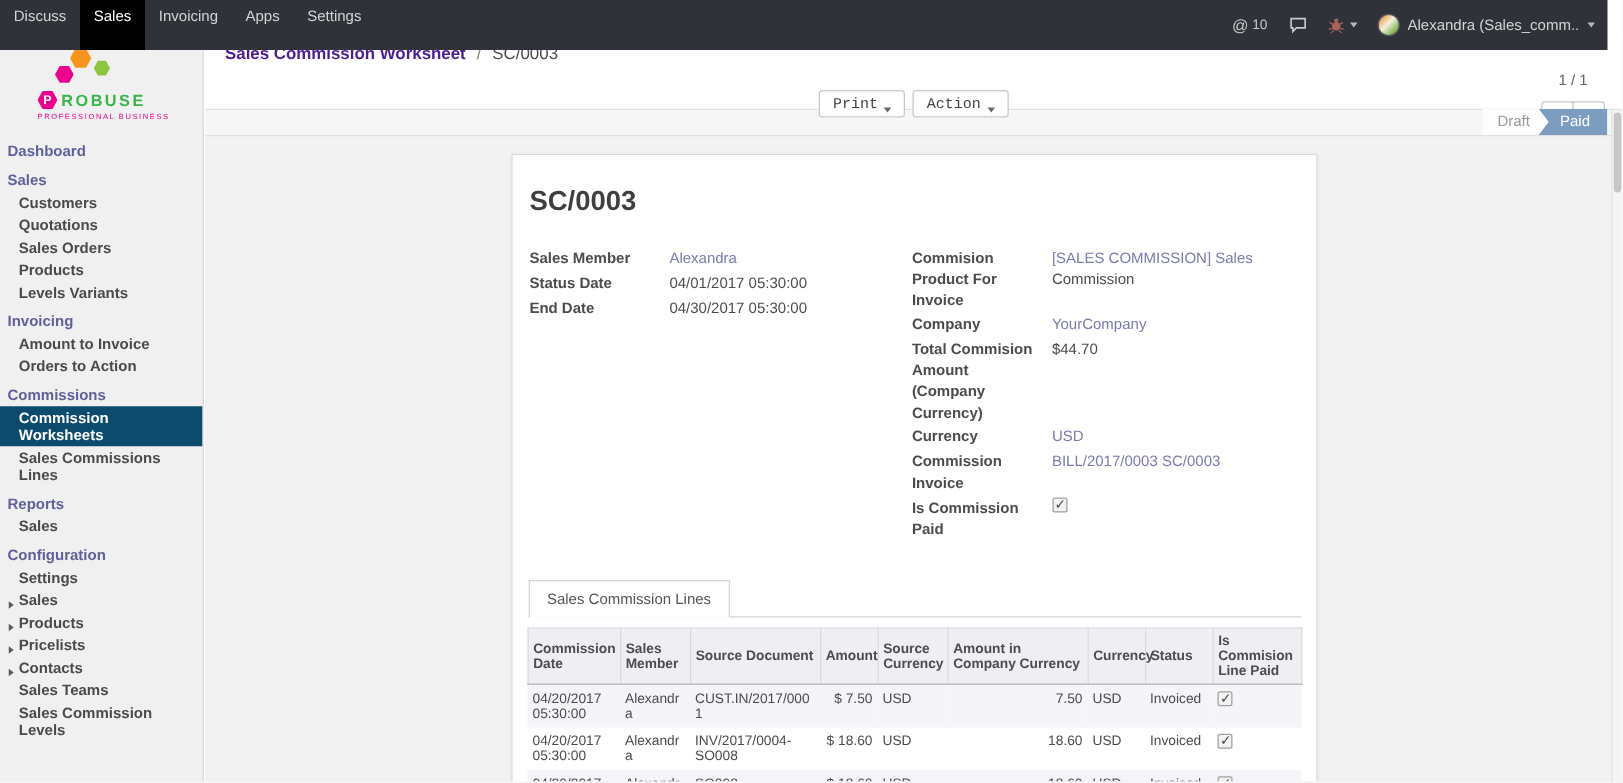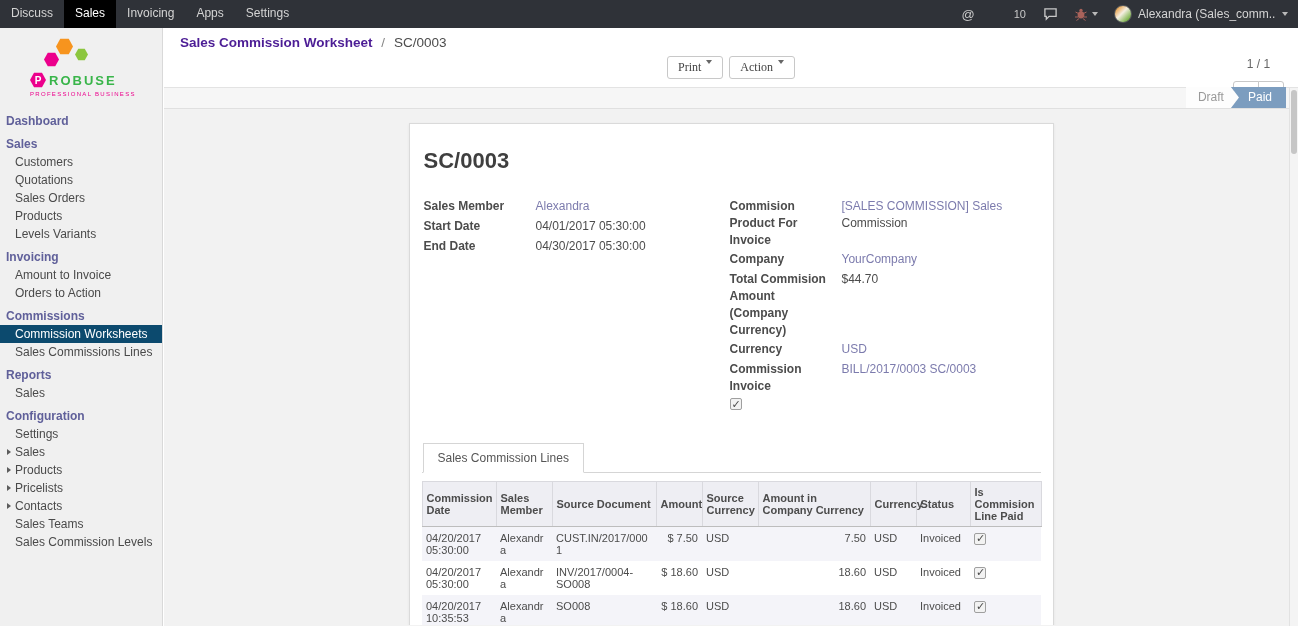--- a/index.html
+++ b/index.html
@@ -3,28 +3,28 @@
 <meta charset="utf-8">
 <style>
   * { box-sizing: border-box; margin: 0; padding: 0; }
   html,body { width:1298px; height:626px; overflow:hidden; }
   body {
     position:relative; background:#fff;
     font-family:"Liberation Sans","DejaVu Sans",sans-serif;
     font-size:12px; color:#4c4c4c;
   }
   
-  .topbar { position:absolute; top:0; left:0; right:0; height:28px; background:#2f3238;
+  .topbar { position:absolute; top:0; left:0; right:12px; height:40px; background:#2f3238;
             display:flex; align-items:stretch; z-index:10; }
   .menu-item { padding:0 11px; line-height:26px; color:#d4d4d4; cursor:pointer; font-size:12px; }
   .menu-item.active { background:#000; color:#fff; }
   .topbar-right { margin-left:auto; display:flex; align-items:center; }
   .activity { display:flex; align-items:center; gap:3px; color:#c9c9c9; padding:0 9px; cursor:pointer; }
   .activity .at { font-size:13px; }
-  .activity .count { font-size:11px;margin-left:36px; }
+  .activity .count { font-size:11px; }
   .icon-btn { padding:0 8px; display:flex; align-items:center; gap:4px; cursor:pointer; height:100%; }
   .user-menu { display:flex; align-items:center; gap:6px; padding:0 10px 0 8px; color:#d4d4d4; cursor:pointer; height:100%; }
   .avatar { width:18px; height:18px; border-radius:50%; flex:0 0 auto;
             background:linear-gradient(135deg,#e89b3c 10%,#f5efe2 45%,#76b043 85%); border:1px solid #55585c; }
   .user-name { font-size:12px; max-width:138px; white-space:nowrap; overflow:hidden; }
   .caret { width:0; height:0; border-left:3.5px solid transparent; border-right:3.5px solid transparent;
            border-top:4px solid #b9b9b9; display:inline-block; }
   .caret.dark { border-top-color:#666; }
   
   .sidebar { position:absolute; top:26px; bottom:0; left:0; width:163px; background:#f0f0f0;
@@ -35,34 +35,34 @@
   .hex.h1 { position:absolute; left:14px; top:2px; width:17px; height:17px; background:#f7941e; }
   .hex.h2 { position:absolute; left:33px; top:12px; width:13px; height:13px; background:#8cc63f; }
   .hex.h3 { position:absolute; left:2px;  top:16px; width:15px; height:15px; background:#ec008c; }
   .name-row { display:flex; align-items:center; gap:3px; }
   .hex-letter { width:16px; height:16px; background:#ec008c; color:#fff; font-size:10px; font-weight:bold;
                 display:flex; align-items:center; justify-content:center;
                 clip-path:polygon(25% 5%,75% 5%,100% 50%,75% 95%,25% 95%,0 50%); }
   .name-rest { color:#39b54a; font-weight:bold; font-size:13px; letter-spacing:2px; }
   .tagline { color:#ec008c; font-size:6px; letter-spacing:1.3px; margin-top:3px; white-space:nowrap; }
   .side-heading { font-weight:bold; color:#60609a; padding:2px 6px; margin-top:5px; cursor:pointer; }
-  .side-item { padding:2px 6px 2px 15px; color:#4a4a4a; cursor:pointer; display:flex; align-items:center; }
+  .side-item { padding:2px 6px 2px 15px; color:#4a4a4a; cursor:pointer; display:flex; align-items:flex-end;font-weight:bold; }
   .side-item.selected { background:#0c4a6e; color:#fff; }
   .tri { width:0; height:0; border-top:3.5px solid transparent; border-bottom:3.5px solid transparent;
          border-left:4px solid #5c5c5c; margin-left:-8px; margin-right:4px; flex:0 0 auto; }
   
   .main { position:absolute; top:26px; left:164px; right:0; bottom:0; background:#f2f2f2; }
   .control-panel { height:62px; background:#fff; border-bottom:1px solid #e3e3e3; position:relative; }
   .breadcrumb { position:absolute; top:9px; left:16px; font-size:13.5px; }
   .bc-link { color:#4c1d95; cursor:pointer;font-weight:bold; }
   .bc-sep { color:#888; margin:0 5px; }
   .bc-current { color:#4c4c4c; }
   .cp-buttons { position:absolute; top:30px; left:0; right:0; display:flex; justify-content:center; gap:6px; }
-  .btn { font-family:Liberation Serif, serif; font-size:12px; color:#444; background:#fff; border:1px solid #c8c8c8;
-         border-radius:3px; padding:3px 10px; display:flex; align-items:flex-start; gap:5px; cursor:pointer; }
+  .btn { font-family:Liberation Mono, monospace; font-size:12px; color:#444; background:#fff; border:1px solid #c8c8c8;
+         border-radius:3px; padding:3px 10px; display:flex; align-items:flex-end; gap:5px; cursor:pointer;margin-top:16px; }
   .pager { position:absolute; right:14px; top:31px; display:flex; align-items:center; gap:10px;
            color:#666; font-size:12px;flex-direction:column; }
   .pager-btns { display:flex; }
   .pager-btns button { width:26px; height:21px; background:#fff; border:1px solid #c8c8c8;
                        display:flex; align-items:center; justify-content:center; cursor:pointer; padding:0; }
   .pager-btns button:first-child { border-radius:3px 0 0 3px; }
   .pager-btns button:last-child  { border-radius:0 3px 3px 0; margin-left:-1px; }
   .arr-left  { width:0; height:0; border-top:4px solid transparent; border-bottom:4px solid transparent; border-right:5px solid #7a7a7a; }
   .arr-right { width:0; height:0; border-top:4px solid transparent; border-bottom:4px solid transparent; border-left:5px solid #7a7a7a; }
   
@@ -259,21 +259,21 @@
     <div class="sheet">
       <h1>SC/0003</h1>
 
       <div class="groups">
         <div class="group">
           <div class="field">
             <label>Sales Member</label>
             <span class="value link">Alexandra</span>
           </div>
           <div class="field">
-            <label>Start Date</label>
+            <label>Status Date</label>
             <span class="value">04/01/2017 05:30:00</span>
           </div>
           <div class="field">
             <label>End Date</label>
             <span class="value">04/30/2017 05:30:00</span>
           </div>
         </div>
 
         <div class="group">
           <div class="field">
@@ -290,20 +290,21 @@
           </div>
           <div class="field">
             <label>Currency</label>
             <span class="value link">USD</span>
           </div>
           <div class="field">
             <label>Commission Invoice</label>
             <span class="value link">BILL/2017/0003 SC/0003</span>
           </div>
           <div class="field">
+            <label>Is Commission Paid</label>
             <span class="checkbox checked"></span>
           </div>
         </div>
       </div>
 
       <div class="tabbar">
         <div class="tab">Sales Commission Lines</div>
       </div>
 
       <table class="lines">

